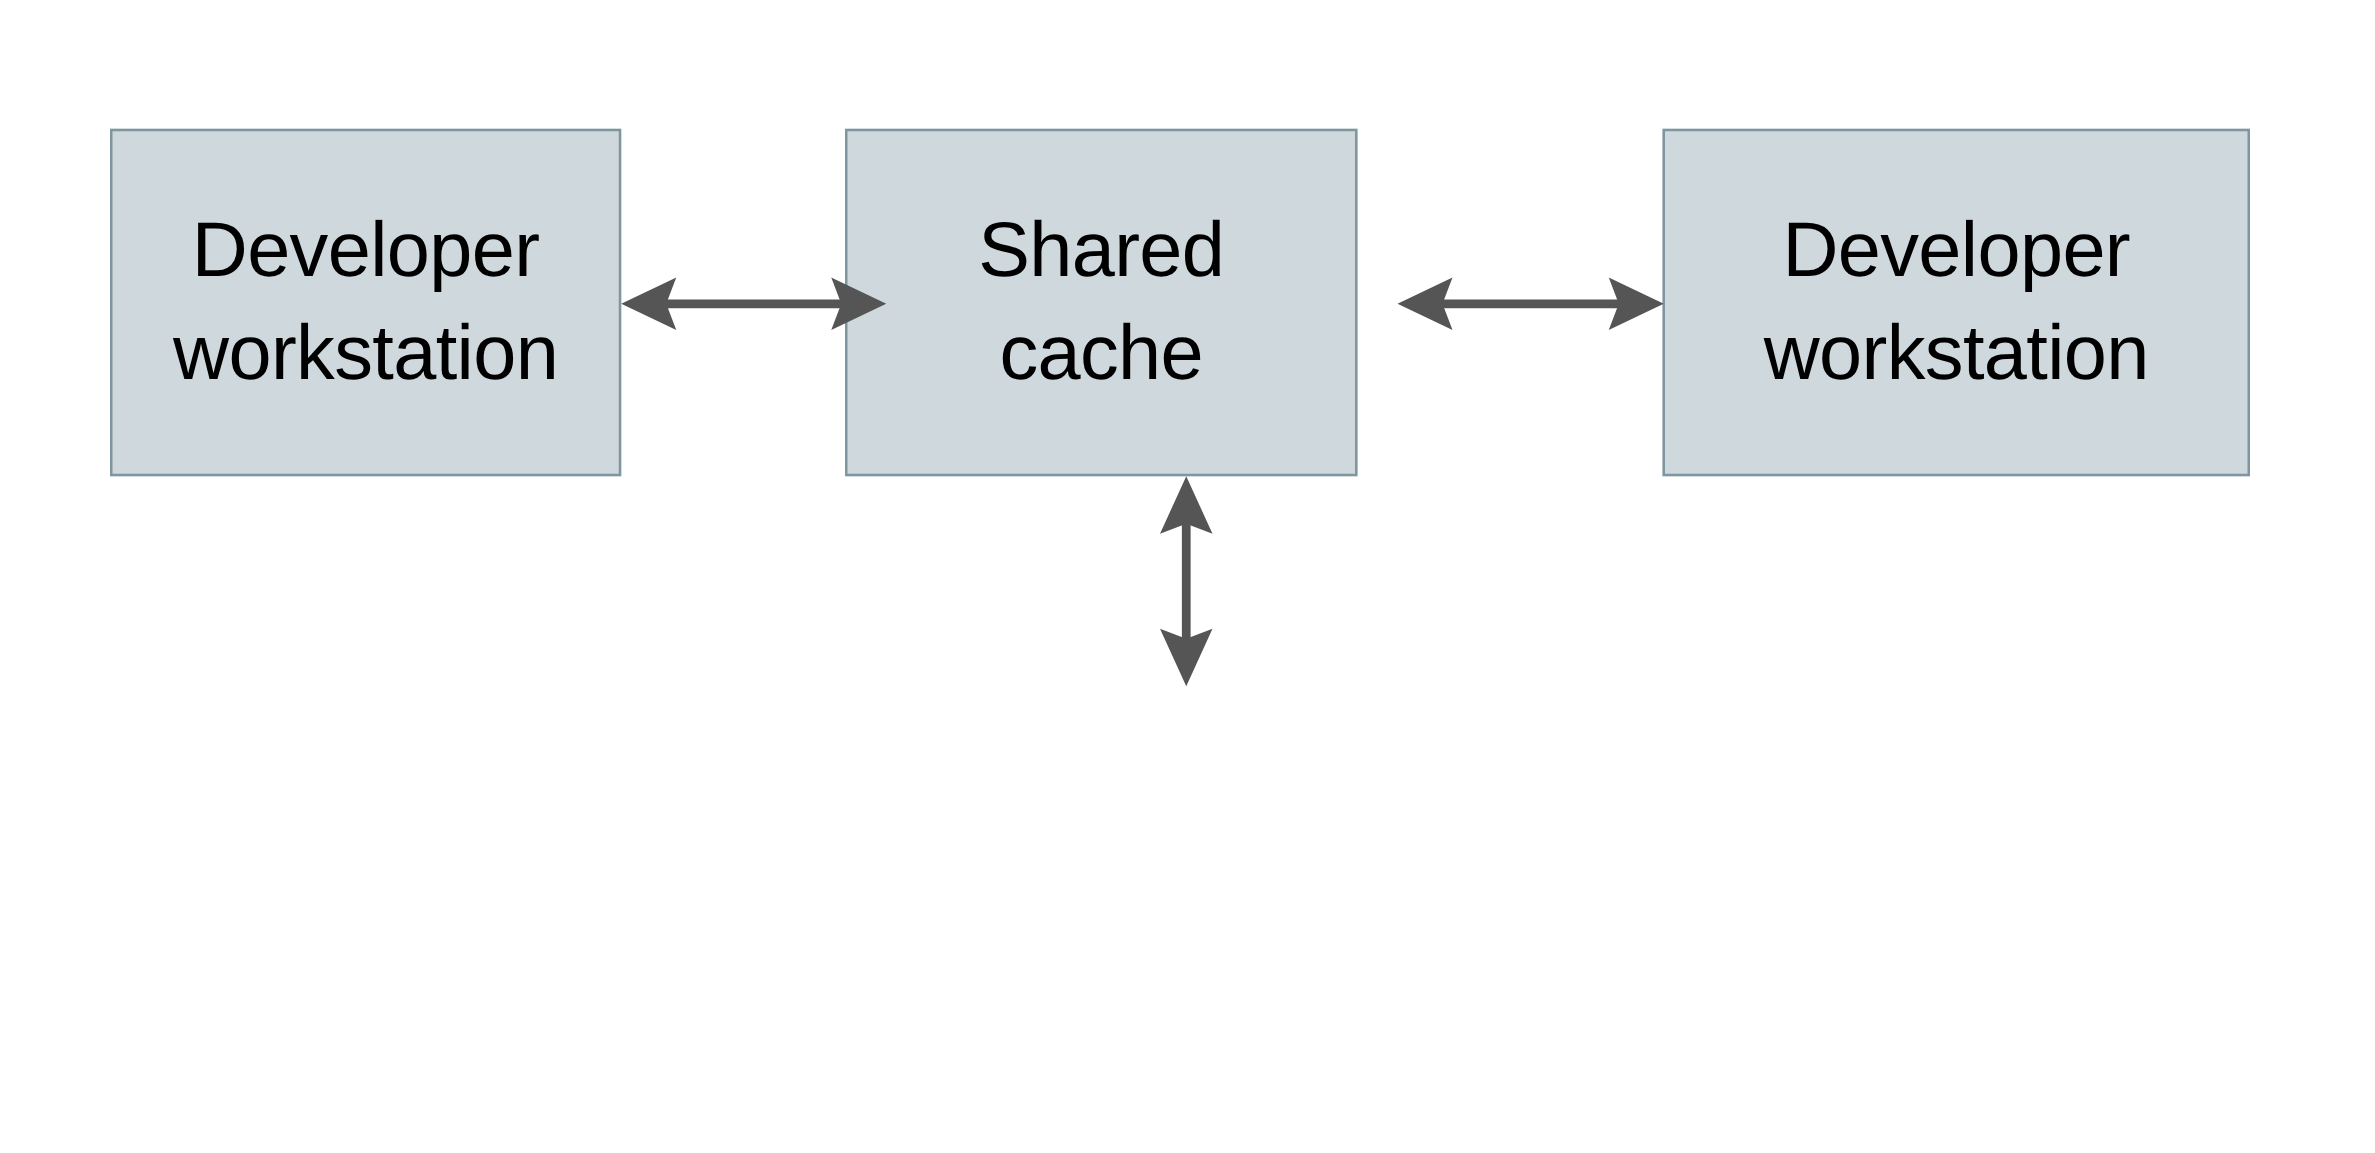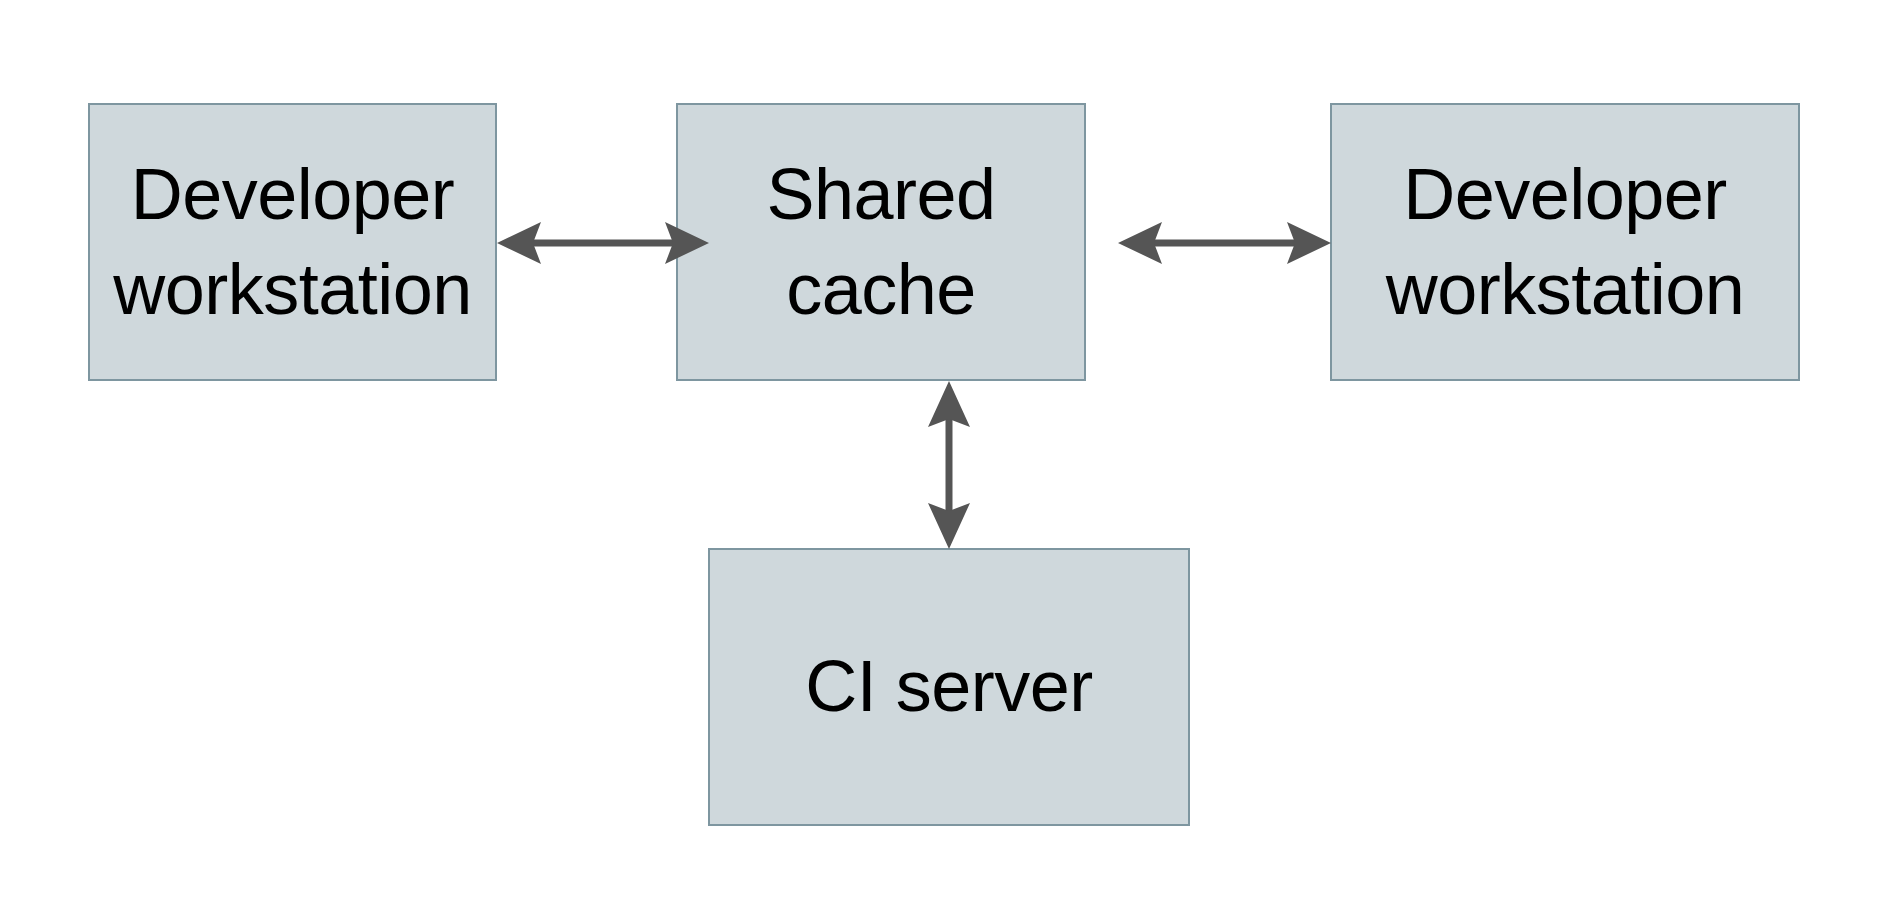--- a/index.html
+++ b/index.html
@@ -23,21 +23,21 @@
     box-sizing: border-box;
     background: #cfd8dc;
     border: 2px solid #7e96a0;
     display: flex;
     align-items: center;
     justify-content: center;
     text-align: center;
   }
   .node-label {
     font-family: "Liberation Sans", sans-serif;
-    font-size: 72px;
+    font-size: 62px;
     line-height: 1.32;
     color: #000000;
     letter-spacing: -0.5px;
     font-weight: 400;
     white-space: pre-line;
     padding: 0 6px;
   }
   #node-dev-left  { left: 88px;  top: 103px; width: 409px; height: 278px; }
   #node-cache     { left: 676px; top: 103px; width: 410px; height: 278px; }
   #node-dev-right { left: 1330px;top: 103px; width: 470px; height: 278px; }
@@ -74,23 +74,20 @@
   <div class="node" id="node-cache">
     <span class="node-label">Shared
 cache</span>
   </div>
 
   <div class="node" id="node-dev-right">
     <span class="node-label">Developer
 workstation</span>
   </div>
 
-  <div class="node" id="node-ci">
-    <span class="node-label">CI server</span>
-  </div>
 
   <svg class="edge-svg" id="edge-left-cache" viewBox="0 0 212 62">
     <line class="edge-shaft" x1="32" y1="31" x2="180" y2="31"></line>
     <path class="edge-head" d="M 0 31 L 44 10 L 36 31 L 44 52 Z"></path>
     <path class="edge-head" d="M 212 31 L 168 10 L 176 31 L 168 52 Z"></path>
   </svg>
 
   <svg class="edge-svg" id="edge-cache-right" viewBox="0 0 213 62">
     <line class="edge-shaft" x1="33" y1="31" x2="181" y2="31"></line>
     <path class="edge-head" d="M 0 31 L 44 10 L 36 31 L 44 52 Z"></path>

